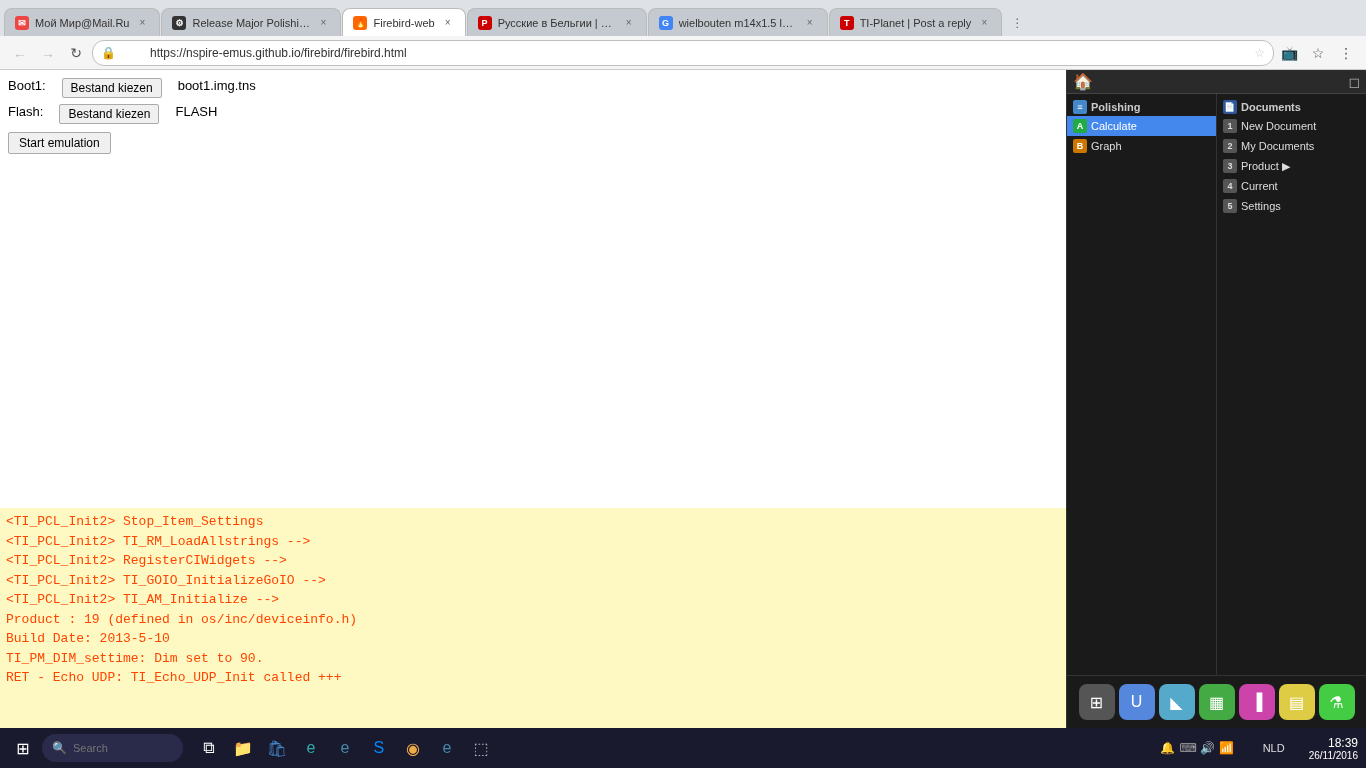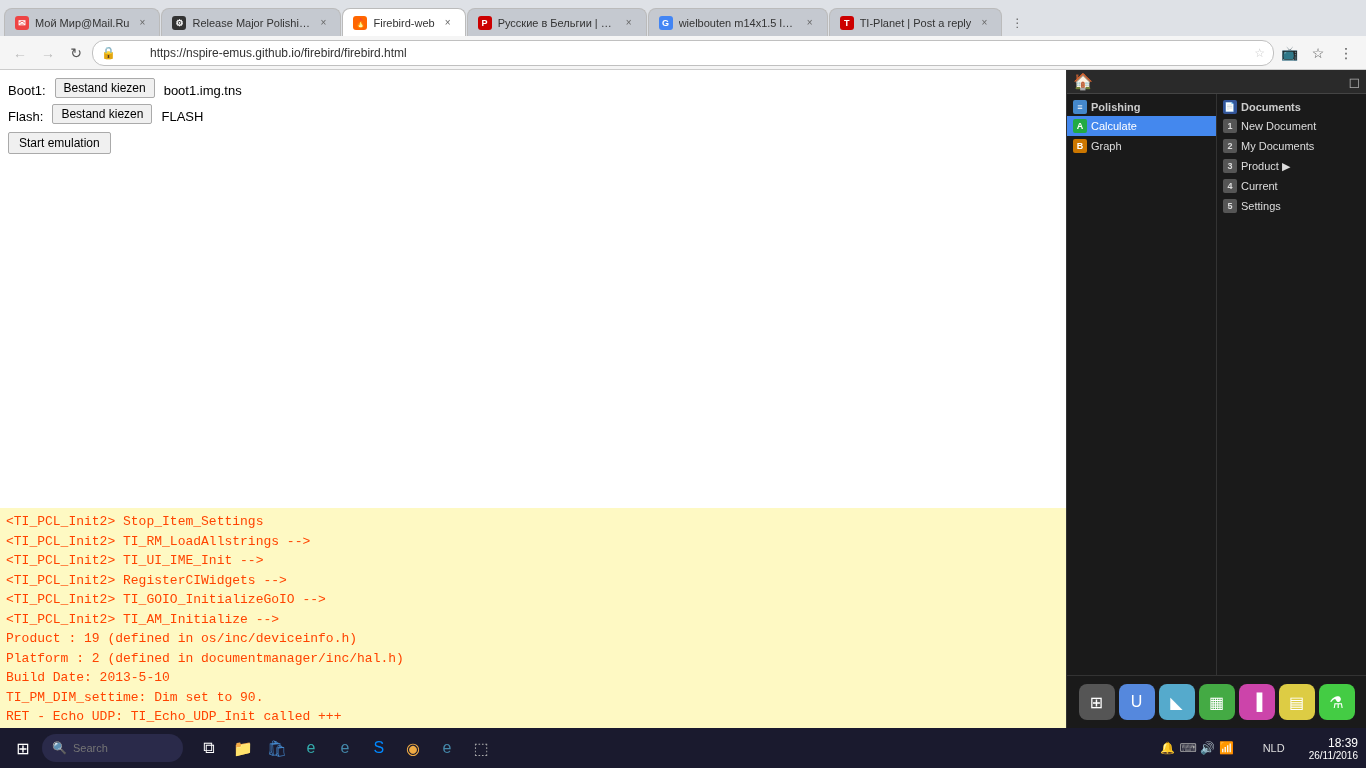--- a/index.html
+++ b/index.html
@@ -99,22 +99,22 @@
     
     .web-area {
       flex: 1;
       background: #fff;
       padding: 8px;
       position: relative;
     }
 
     .file-row {
       display: flex;
-      align-items: flex-end;
-      gap: 9px;
+      align-items: flex-start;
+      gap: 16px;
       margin-bottom: 6px;
       font-size: 13px;
     }
     .file-label { color: #000; }
     .file-btn {
       padding: 2px 8px;
       font-size: 12px;
       border: 1px solid #aaa;
       background: #f0f0f0;
       cursor: pointer;
@@ -397,26 +397,24 @@
       <span class="file-name">FLASH</span>
     </div>
 
     
     <button class="start-btn">Start emulation</button>
 
     
     <div class="console-area" id="console-output">
         <div>&lt;TI_PCL_Init2&gt; Stop_Item_Settings</div>
         <div>&lt;TI_PCL_Init2&gt; TI_RM_LoadAllstrings --&gt;</div>
-        <div>&lt;TI_PCL_Init2&gt; TI_UI_IME_Init --&gt;</div>
         <div>&lt;TI_PCL_Init2&gt; RegisterCIWidgets --&gt;</div>
         <div>&lt;TI_PCL_Init2&gt; TI_GOIO_InitializeGoIO --&gt;</div>
         <div>&lt;TI_PCL_Init2&gt; TI_AM_Initialize --&gt;</div>
         <div>Product   : 19 (defined in os/inc/deviceinfo.h)</div>
-        <div>Platform  : 2 (defined in documentmanager/inc/hal.h)</div>
         <div>Build Date: 2013-5-10</div>
         <div>TI_PM_DIM_settime: Dim set to 90.</div>
         <div>RET - Echo UDP: TI_Echo_UDP_Init called +++</div>
       </div>
   </div>
 
   <div class="emulator-panel">
 
     <div class="emulator-titlebar">
       <span style="color:#fff; font-size:16px;">🏠</span>

